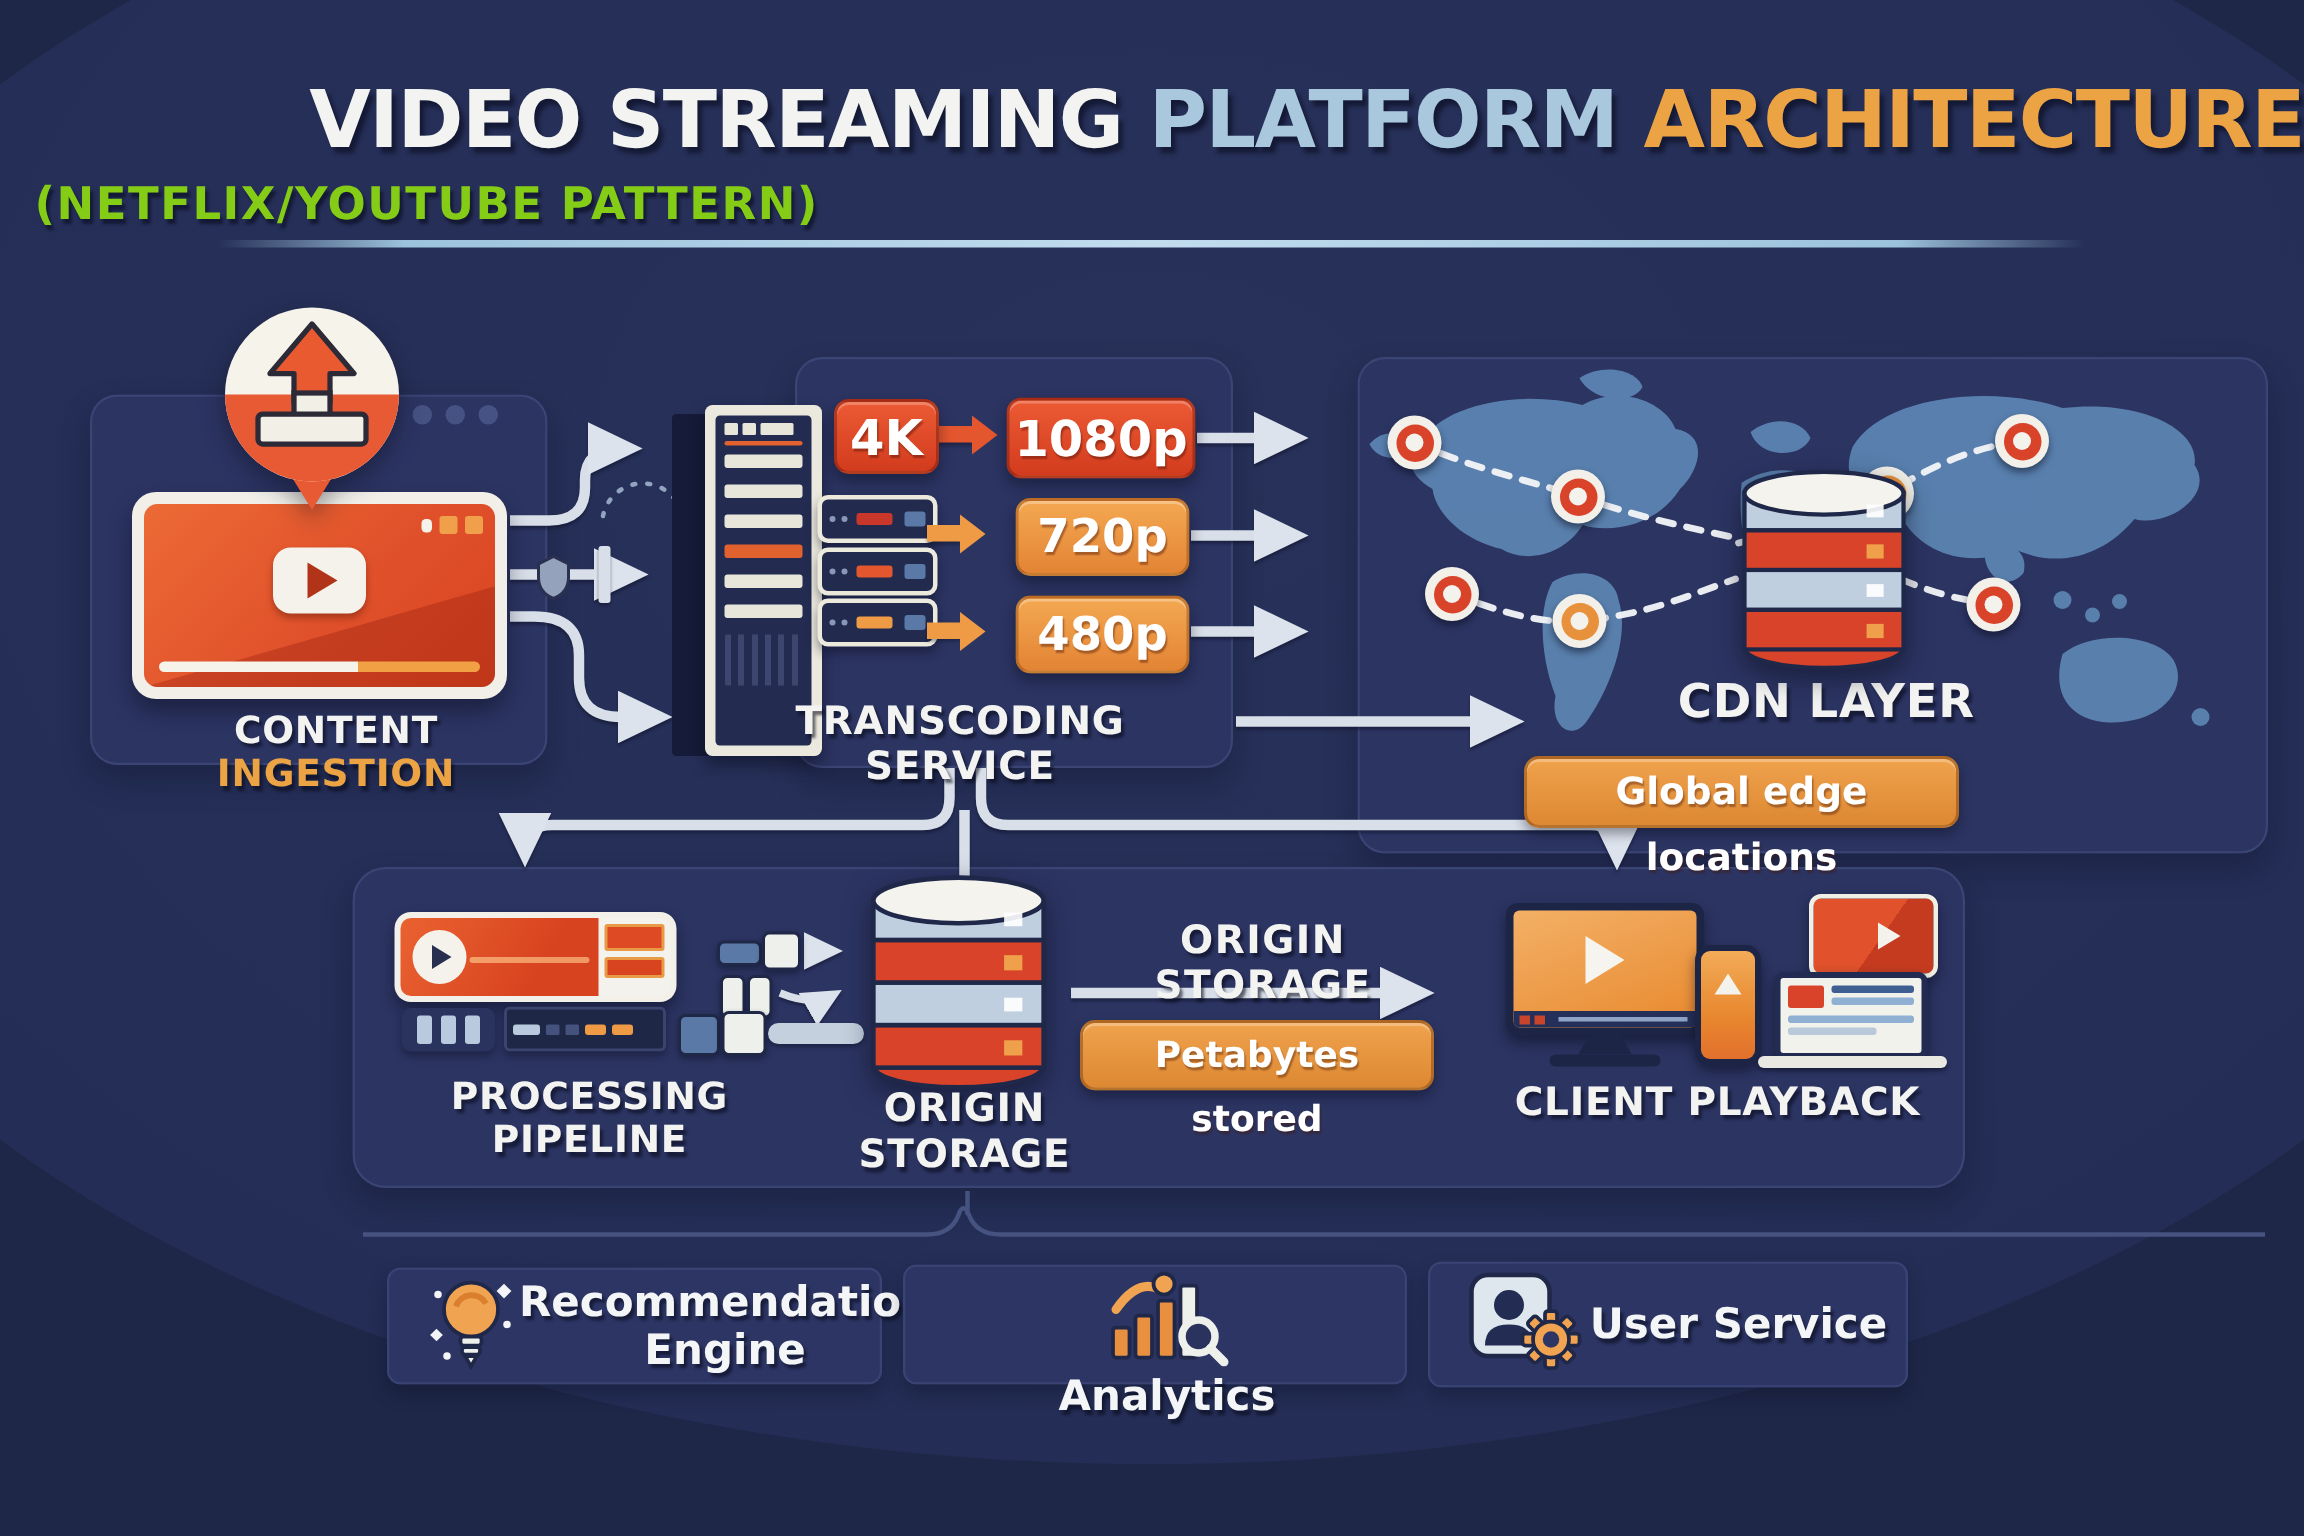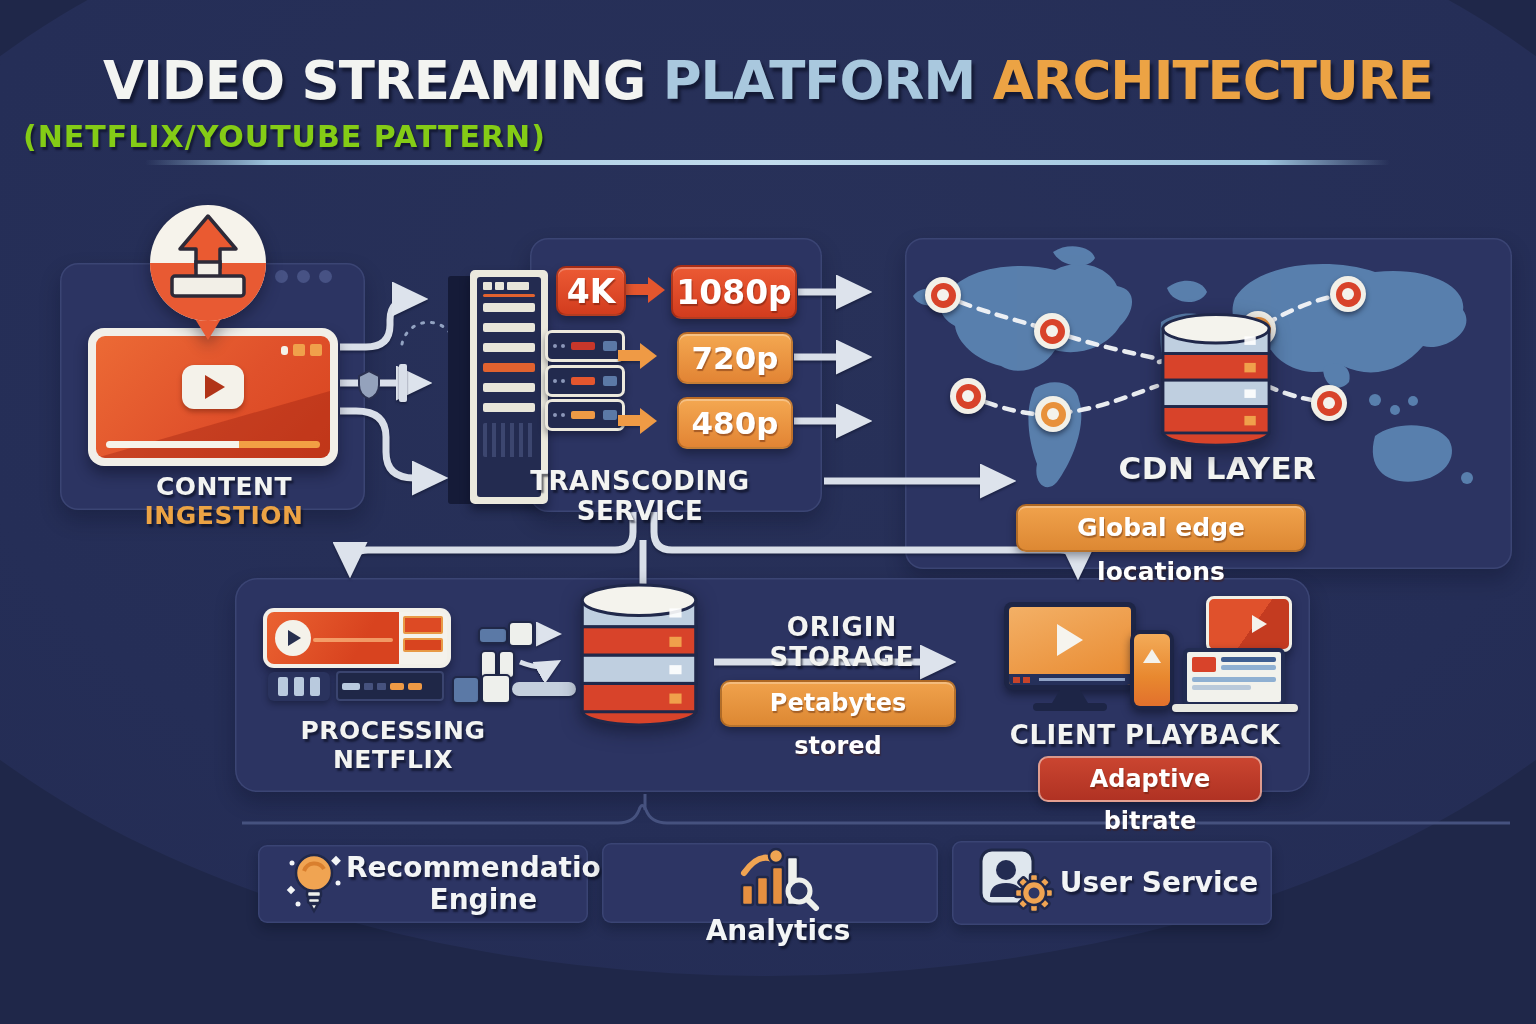--- a/index.html
+++ b/index.html
@@ -2,21 +2,21 @@
 <html><head>
 <meta charset="utf-8">
 <style>
   html,body{margin:0;padding:0;background:#161d3a;}
   .canvas{position:relative;width:1536px;height:1024px;overflow:hidden;
     background:#1f2749;font-family:"DejaVu Sans","Liberation Sans",sans-serif;}
   .floor{position:absolute;left:-210px;top:-160px;width:1956px;height:1136px;border-radius:50%;
     background:radial-gradient(ellipse at 50% 40%, #283159 0%, #252e57 60%, #232b52 100%);z-index:0;}
 
   
-  .title{position:absolute;top:50px;left:0;width:100%;text-align:center;font-size:53px;font-weight:800;
+  .title{position:absolute;top:50px;left:0;width:100%;text-align:right;font-size:53px;font-weight:800;
     letter-spacing:-1px;color:#f3f4f1;text-shadow:3px 4px 3px rgba(8,12,30,.6);z-index:3;white-space:nowrap;}
   .title .t-blue{color:#a9c8de}.title .t-orange{color:#eca344}
   .subtitle{position:absolute;top:119px;left:0;width:100%;font-size:30px;font-weight:700;
     color:#84cc16;text-shadow:2px 3px 2px rgba(8,12,30,.6);z-index:3;letter-spacing:1px;margin-left:23px;}
   .divider{position:absolute;top:160px;left:145px;width:1245px;height:5px;border-radius:3px;z-index:3;
     background:linear-gradient(90deg,rgba(150,190,220,0),#9cc3dd 10%,#c2dcee 50%,#9cc3dd 90%,rgba(150,190,220,0));}
 
   .panel{position:absolute;background:#2c3462;border-radius:18px;z-index:1;
     box-shadow:inset 0 0 0 1.5px rgba(135,155,205,.17), 0 10px 20px rgba(8,12,28,.28);}
   #p-ingest{left:60px;top:263px;width:305px;height:247px;}
@@ -434,36 +434,38 @@
       <span class="od"></span>
       <span class="od"></span>
   </div>
   <div class="knob blue" style="left:478px;top:627px;width:26px;height:13px;"></div>
   <div class="knob white" style="left:508px;top:621px;width:22px;height:22px;"></div>
   <div class="knob white" style="left:480px;top:650px;width:13px;height:25px;"></div>
   <div class="knob white" style="left:498px;top:650px;width:13px;height:25px;"></div>
   <div class="knob blue" style="left:452px;top:676px;width:24px;height:24px;"></div>
   <div class="knob white" style="left:481px;top:674px;width:26px;height:26px;"></div>
   <div id="capsule"></div>
-  <div class="lbl" style="left:248px;top:716px;width:290px;font-size:25px;">PROCESSING NETFLIX</div>
+  <div class="lbl" style="left:248px;top:716px;width:290px;font-size:25px;">PROCESSING PIPELINE</div>
 
   <div class="cyl" id="org-cyl">
     <svg width="134" height="152" viewBox="0 0 120 150">
       <ellipse cx="60" cy="131" rx="56" ry="14" fill="#d8432a" stroke="#20284a" stroke-width="3"></ellipse>
       <rect x="4" y="104" width="112" height="28" fill="#d8432a" stroke="#20284a" stroke-width="3"></rect>
       <rect x="4" y="76" width="112" height="28" fill="#bfcfe0" stroke="#20284a" stroke-width="3"></rect>
       <rect x="4" y="48" width="112" height="28" fill="#d8432a" stroke="#20284a" stroke-width="3"></rect>
       <rect x="4" y="22" width="112" height="26" fill="#bfcfe0" stroke="#20284a" stroke-width="3"></rect>
       <ellipse cx="60" cy="22" rx="56" ry="15" fill="#f4f3ed" stroke="#20284a" stroke-width="3"></ellipse>
       <rect x="90" y="30" width="12" height="9" fill="#ffffff" opacity="0.9"></rect>
       <rect x="90" y="58" width="12" height="10" fill="#f0a04b"></rect>
       <rect x="90" y="86" width="12" height="9" fill="#ffffff" opacity="0.9"></rect>
       <rect x="90" y="114" width="12" height="10" fill="#f0a04b"></rect>
     </svg>
   </div>
+  <div class="lbl pre" style="left:553px;top:724px;width:180px;font-size:26px;line-height:1.2;">ORIGIN
+STORAGE</div>
   <div class="lbl" style="left:722px;top:612px;width:240px;font-size:26px;letter-spacing:1px;">ORIGIN STORAGE</div>
   <div class="pill orangep" id="badge-peta">Petabytes stored</div>
 
   <div id="monitor">
     <div class="scr">
       <div class="tri"></div>
       <div class="task">
           <b></b>
           <b></b>
           <u></u>
@@ -486,21 +488,20 @@
         <span class="lines">
           <u></u>
           <u></u>
         </span>
       </div>
     <div class="r2"></div>
       <div class="r3"></div>
   </div>
   <div id="laptopbase"></div>
   <div class="lbl" style="left:995px;top:720px;width:300px;font-size:26px;">CLIENT PLAYBACK</div>
-  <div class="pill brick" id="badge-abr">Adaptive bitrate</div>
 
   <div class="svc" id="svc1">
     <div class="svc-icon">
       <svg width="62" height="66" viewBox="0 0 62 66">
         <g stroke="#20284a" stroke-width="2.5">
           <circle cx="30" cy="24" r="18" fill="#f0a452"></circle>
           <path d="M20 22 A11 11 0 0 1 40 20" fill="none" stroke="#d97f2e" stroke-width="4"></path>
           <rect x="23" y="42" width="14" height="6" rx="2" fill="#eef0ec"></rect>
           <rect x="24" y="49" width="12" height="5" rx="2" fill="#eef0ec"></rect>
           <path d="M26 55 h8 l-4 7 z" fill="#eef0ec"></path>

